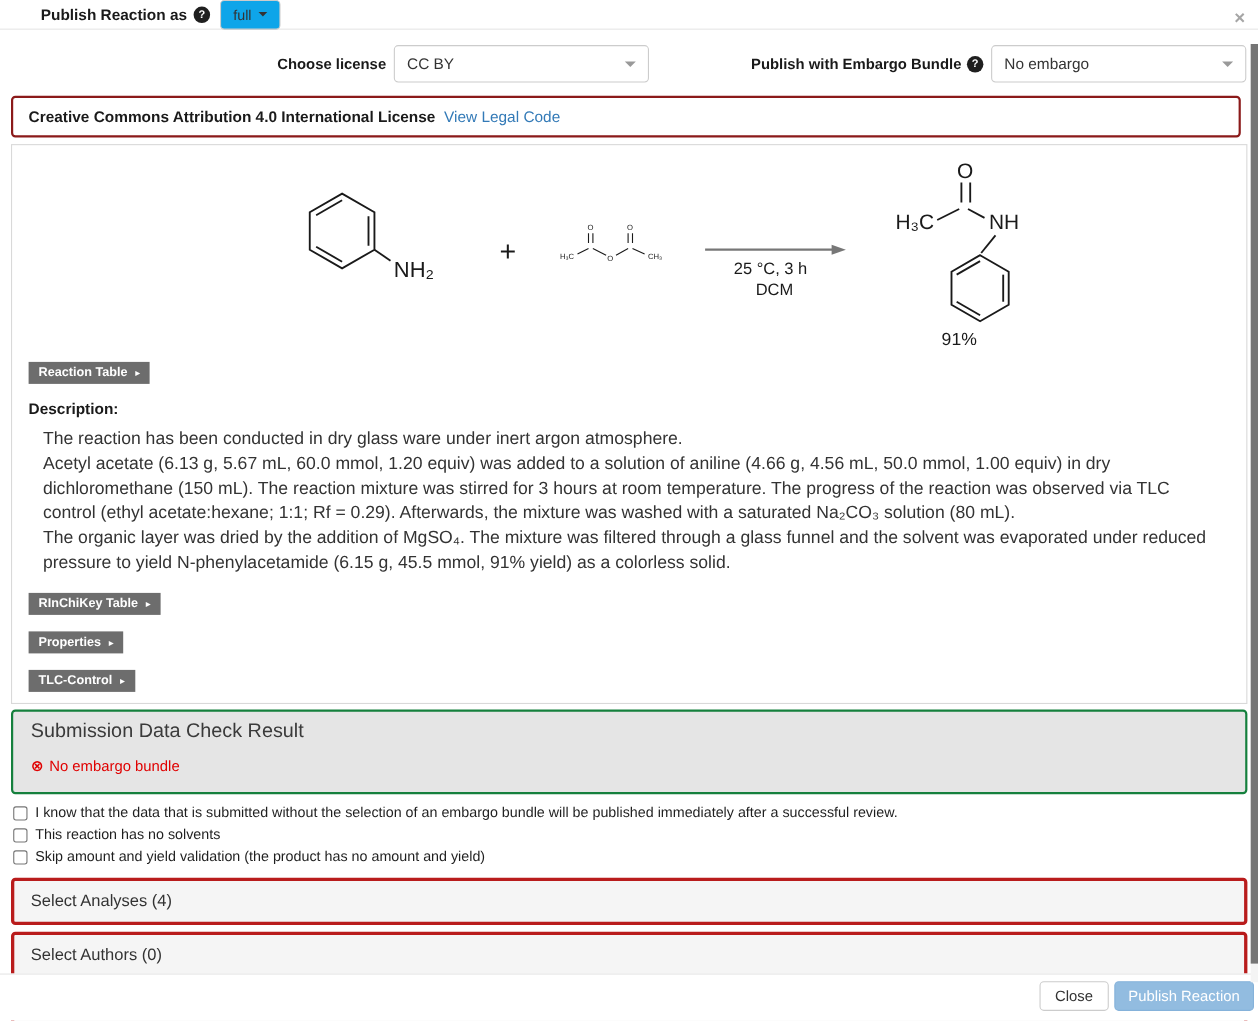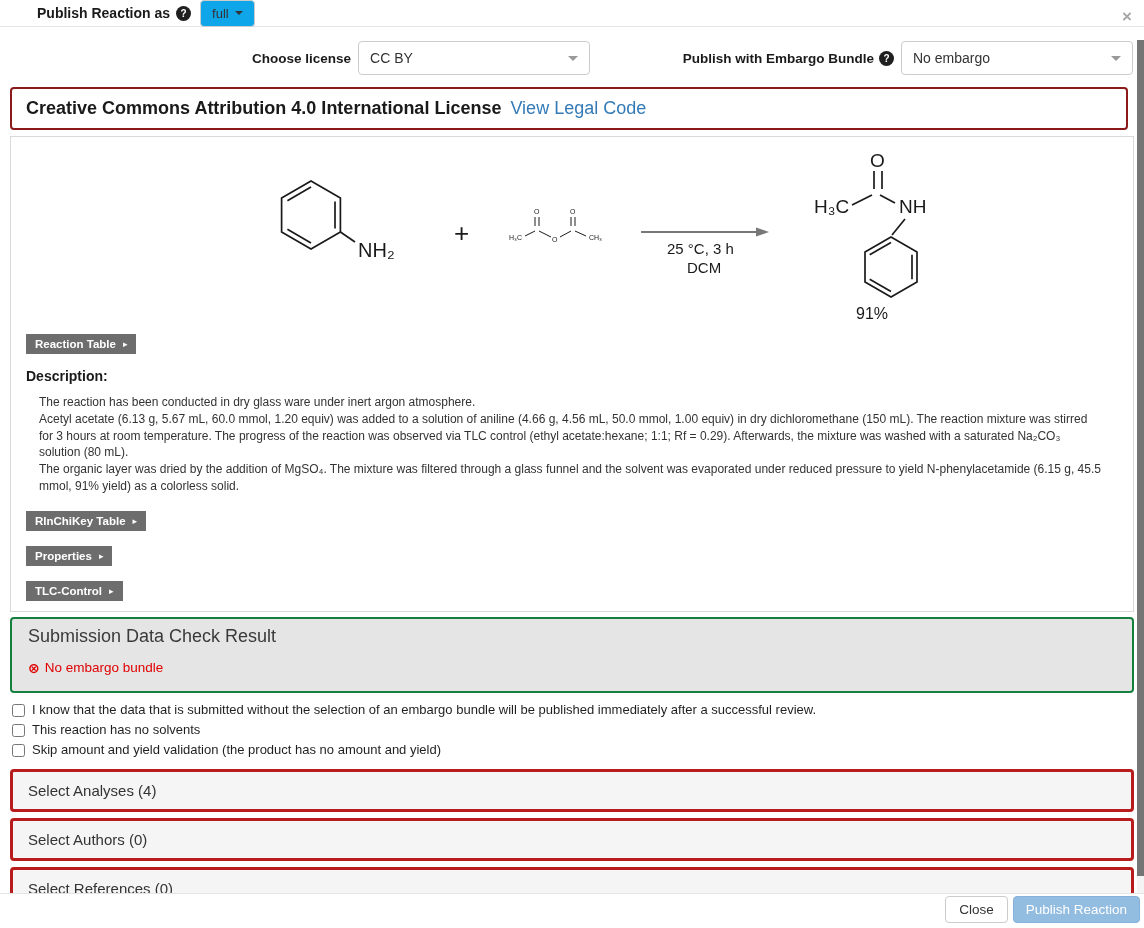--- a/index.html
+++ b/index.html
@@ -31,38 +31,38 @@
   .fg-embargo{ margin-left:auto; margin-right:1px; }
   .form-label{ font-size:13.5px; font-weight:bold; color:#1a1a1a; display:flex; align-items:center; gap:5px; white-space:nowrap;}
   .select-box{
     width:232px; height:34px; border:1px solid #ccc; border-radius:4px; background:#fff;
     display:flex; align-items:center; justify-content:space-between; padding:0 11px; font-size:14px; color:#333; cursor:pointer;
   }
   .select-caret{ width:0; height:0; border-left:5px solid transparent; border-right:5px solid transparent; border-top:5px solid #999; }
 
   .license-banner{
     margin:0 16px 6px 10px; border:2px solid #8b1a1a; border-radius:4px; background:#fff;
-    padding:9px 14px; font-size:18px; font-weight:bold; color:#1a1a1a;
+    padding:9px 14px; font-size:14px; font-weight:bold; color:#1a1a1a;
   }
   .license-banner a{ color:#337ab7; font-weight:normal; text-decoration:none; margin-left:4px; cursor:pointer;}
 
   .reaction-panel{ margin:0 10px; border:1px solid #d9d9d9; background:#fff; padding-bottom:10px; }
   .scheme-svg{ display:block; margin-top:2px; }
   .scheme-svg text{ fill:#1a1a1a; }
 
   .toggle-btn{
     display:inline-flex; align-items:center; gap:7px; margin-left:15px;
     background:#6d6d6d; color:#fff; border:none; font-weight:bold; font-size:11.5px;
     padding:4px 9px; cursor:pointer; font-family:inherit;
   }
   .toggle-btn .tri{ font-size:9px; }
   .mt16{ margin-top:16px; } .mt15{ margin-top:15px; }
 
   .desc-heading{ margin:14px 0 0 15px; font-size:14px; font-weight:bold; color:#1a1a1a; }
-  .desc-text{ margin:10px 30px 0 28px; font-size:12px; line-height:1.4; color:#333; }
+  .desc-text{ margin:10px 30px 0 28px; font-size:16px; line-height:1.4; color:#333; }
   .desc-text p{ margin:0; }
 
   .submission-panel{
     margin:5px 10px 0 10px; border:2px solid #15803d; border-radius:4px; background:#e5e5e5;
     padding:7px 16px 15px 16px;
   }
   .submission-title{ font-size:18px; color:#3a3a3a; }
   .submission-status{ margin-top:13px; font-size:13.5px; color:#e00000; display:flex; align-items:center; gap:5px;}
   .status-x-icon{ font-size:14px; font-weight:bold; }
 
@@ -72,21 +72,21 @@
 
   .accordion{ margin:12px 10px 0 10px; border:3px solid #b91c1c; border-radius:4px; background:#f5f5f5; }
   .accordion + .accordion{ margin-top:6px; }
   .accordion-header{ padding:10px 15px; font-size:15px; color:#333; cursor:pointer; }
   .accordion-partial{
     margin:6px 10px 0 10px; height:6px; border:1px solid #ddd; border-bottom:none;
     border-radius:4px 4px 0 0; background:#fafafa;
   }
 
   .modal-footer{
-    position:absolute; left:0; bottom:0; width:1144px; height:35px;
+    position:absolute; left:0; bottom:0; width:1144px; height:43px;
     border-top:1px solid #e5e5e5; background:#fff;
     display:flex; justify-content:flex-end; align-items:center; gap:5px; padding:0 4px 4px 0;
   }
   .btn-close-f{
     background:#fff; border:1px solid #ccc; border-radius:4px; color:#333;
     font-size:13.5px; padding:5px 13px; cursor:pointer; font-family:inherit;
   }
   .btn-publish{
     background:#92bce0; border:1px solid #85b2da; border-radius:4px; color:#fff;
     font-size:13.5px; padding:5px 12px; cursor:pointer; font-family:inherit;

